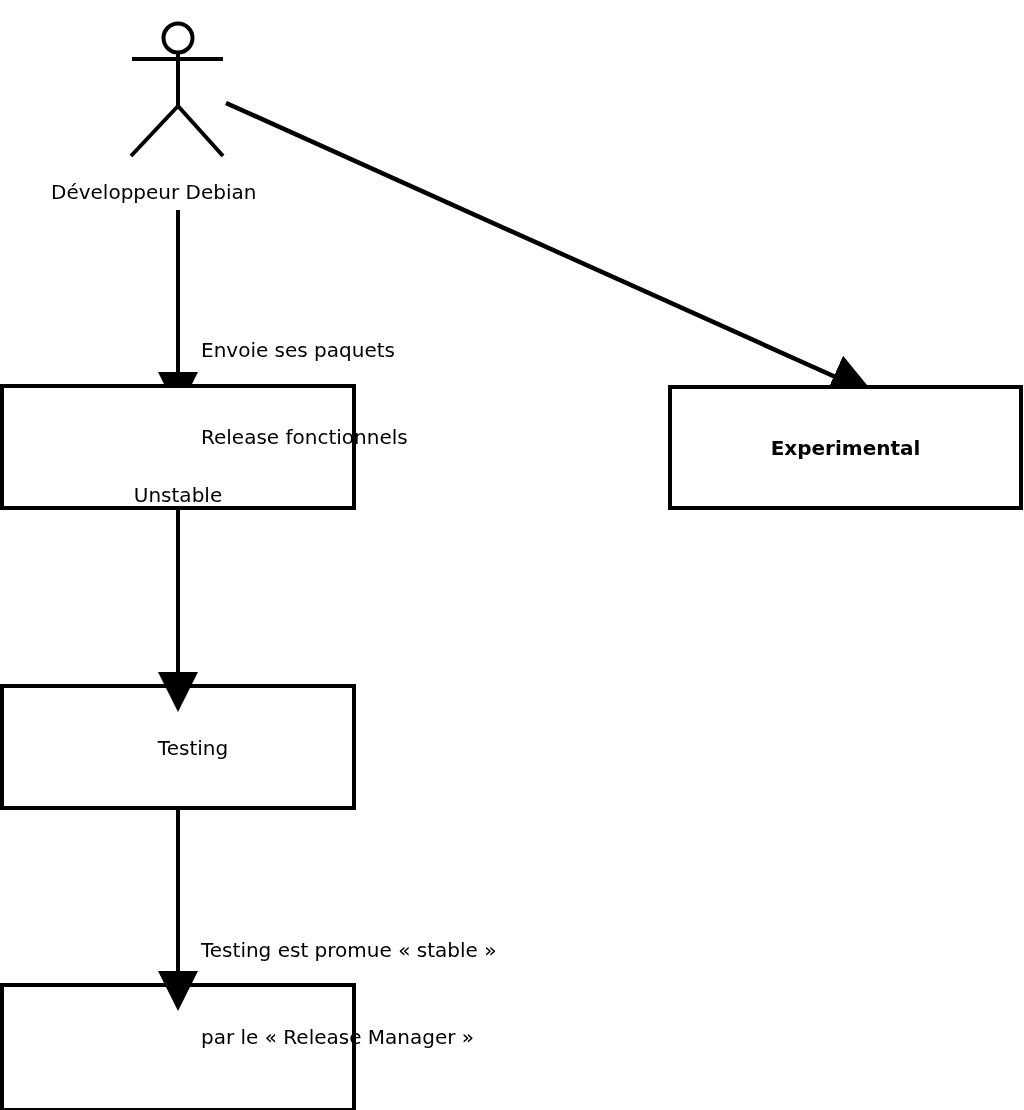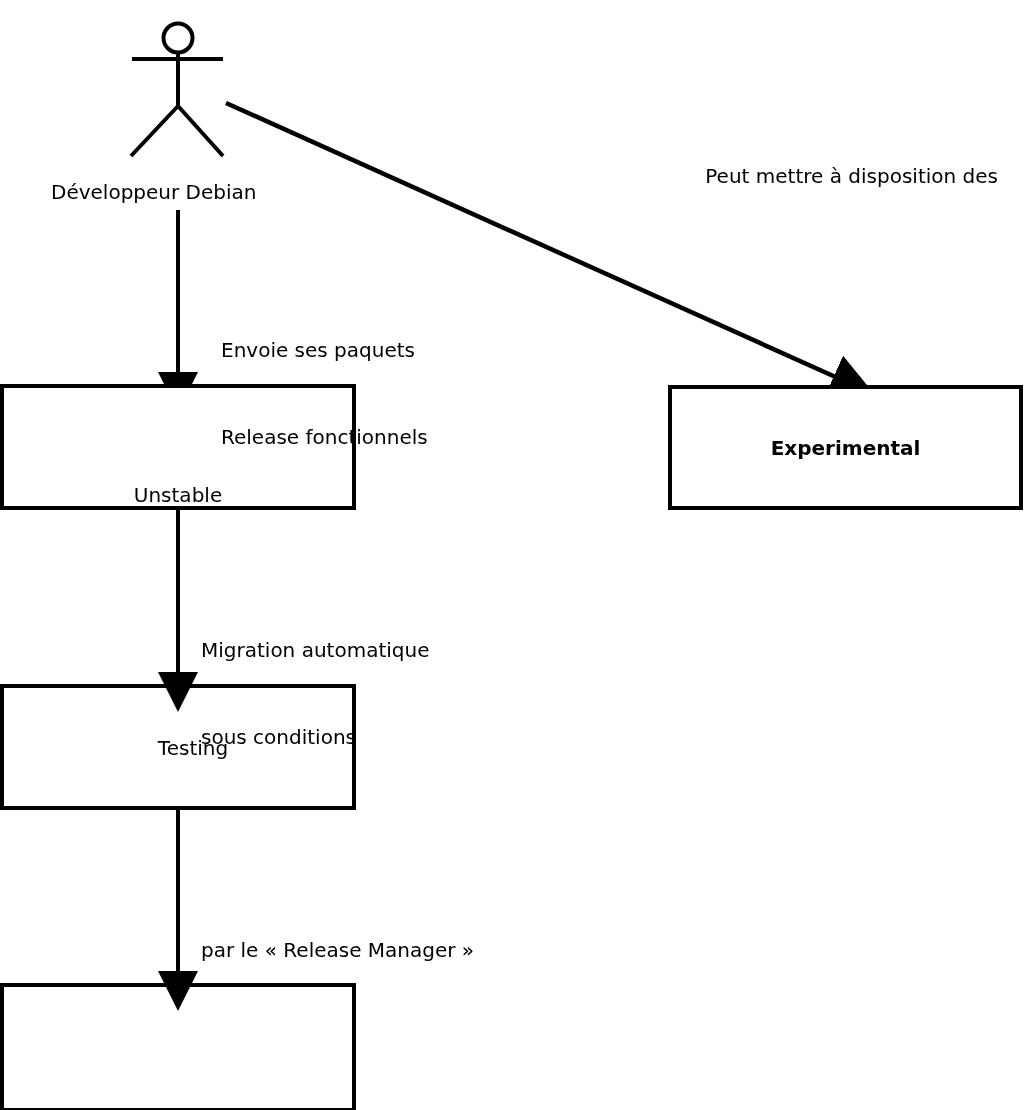--- a/index.html
+++ b/index.html
@@ -81,34 +81,30 @@
     <rect x="2" y="985" width="352" height="125" fill="#ffffff" stroke="#000000" stroke-width="4"></rect>
 
     <line x1="178" y1="508" x2="178" y2="678" stroke="#000000" stroke-width="4" marker-end="url(#arrowhead)"></line>
 
     <line x1="178" y1="808" x2="178" y2="977" stroke="#000000" stroke-width="4" marker-end="url(#arrowhead)"></line>
   </svg>
 
   <div class="actor-label" style="left:51px; top:178px;">Développeur Debian</div>
 
   <div class="note-label" style="left:600px; top:104px; width:398px;">
-    <div>Peut mettre à disposition des</div>
   </div>
 
-  <div class="edge-label" style="left:201px; top:278px;margin-left:20px;">
+  <div class="edge-label" style="left:201px; top:278px;">
     <div>Envoie ses paquets</div>
     <div>Release fonctionnels</div>
   </div>
 
-  <div class="edge-label" style="left:201px; top:578px;">
-    <div>Migration automatique</div>
-    <div>sous conditions</div>
-  </div>
 
   <div class="edge-label" style="left:201px; top:878px;">
+    <div>Testing est promue « stable »</div>
     <div>par le « Release Manager »</div>
   </div>
 
   <div class="node-label" style="left:2px; top:434px; width:352px;margin-top:47px;">Unstable</div>
 
   <div class="node-label" style="left:670px; top:434px; width:351px;font-weight:bold;">Experimental</div>
 
   <div class="node-label" style="left:17px; top:734px; width:352px;">Testing</div>
 
 

